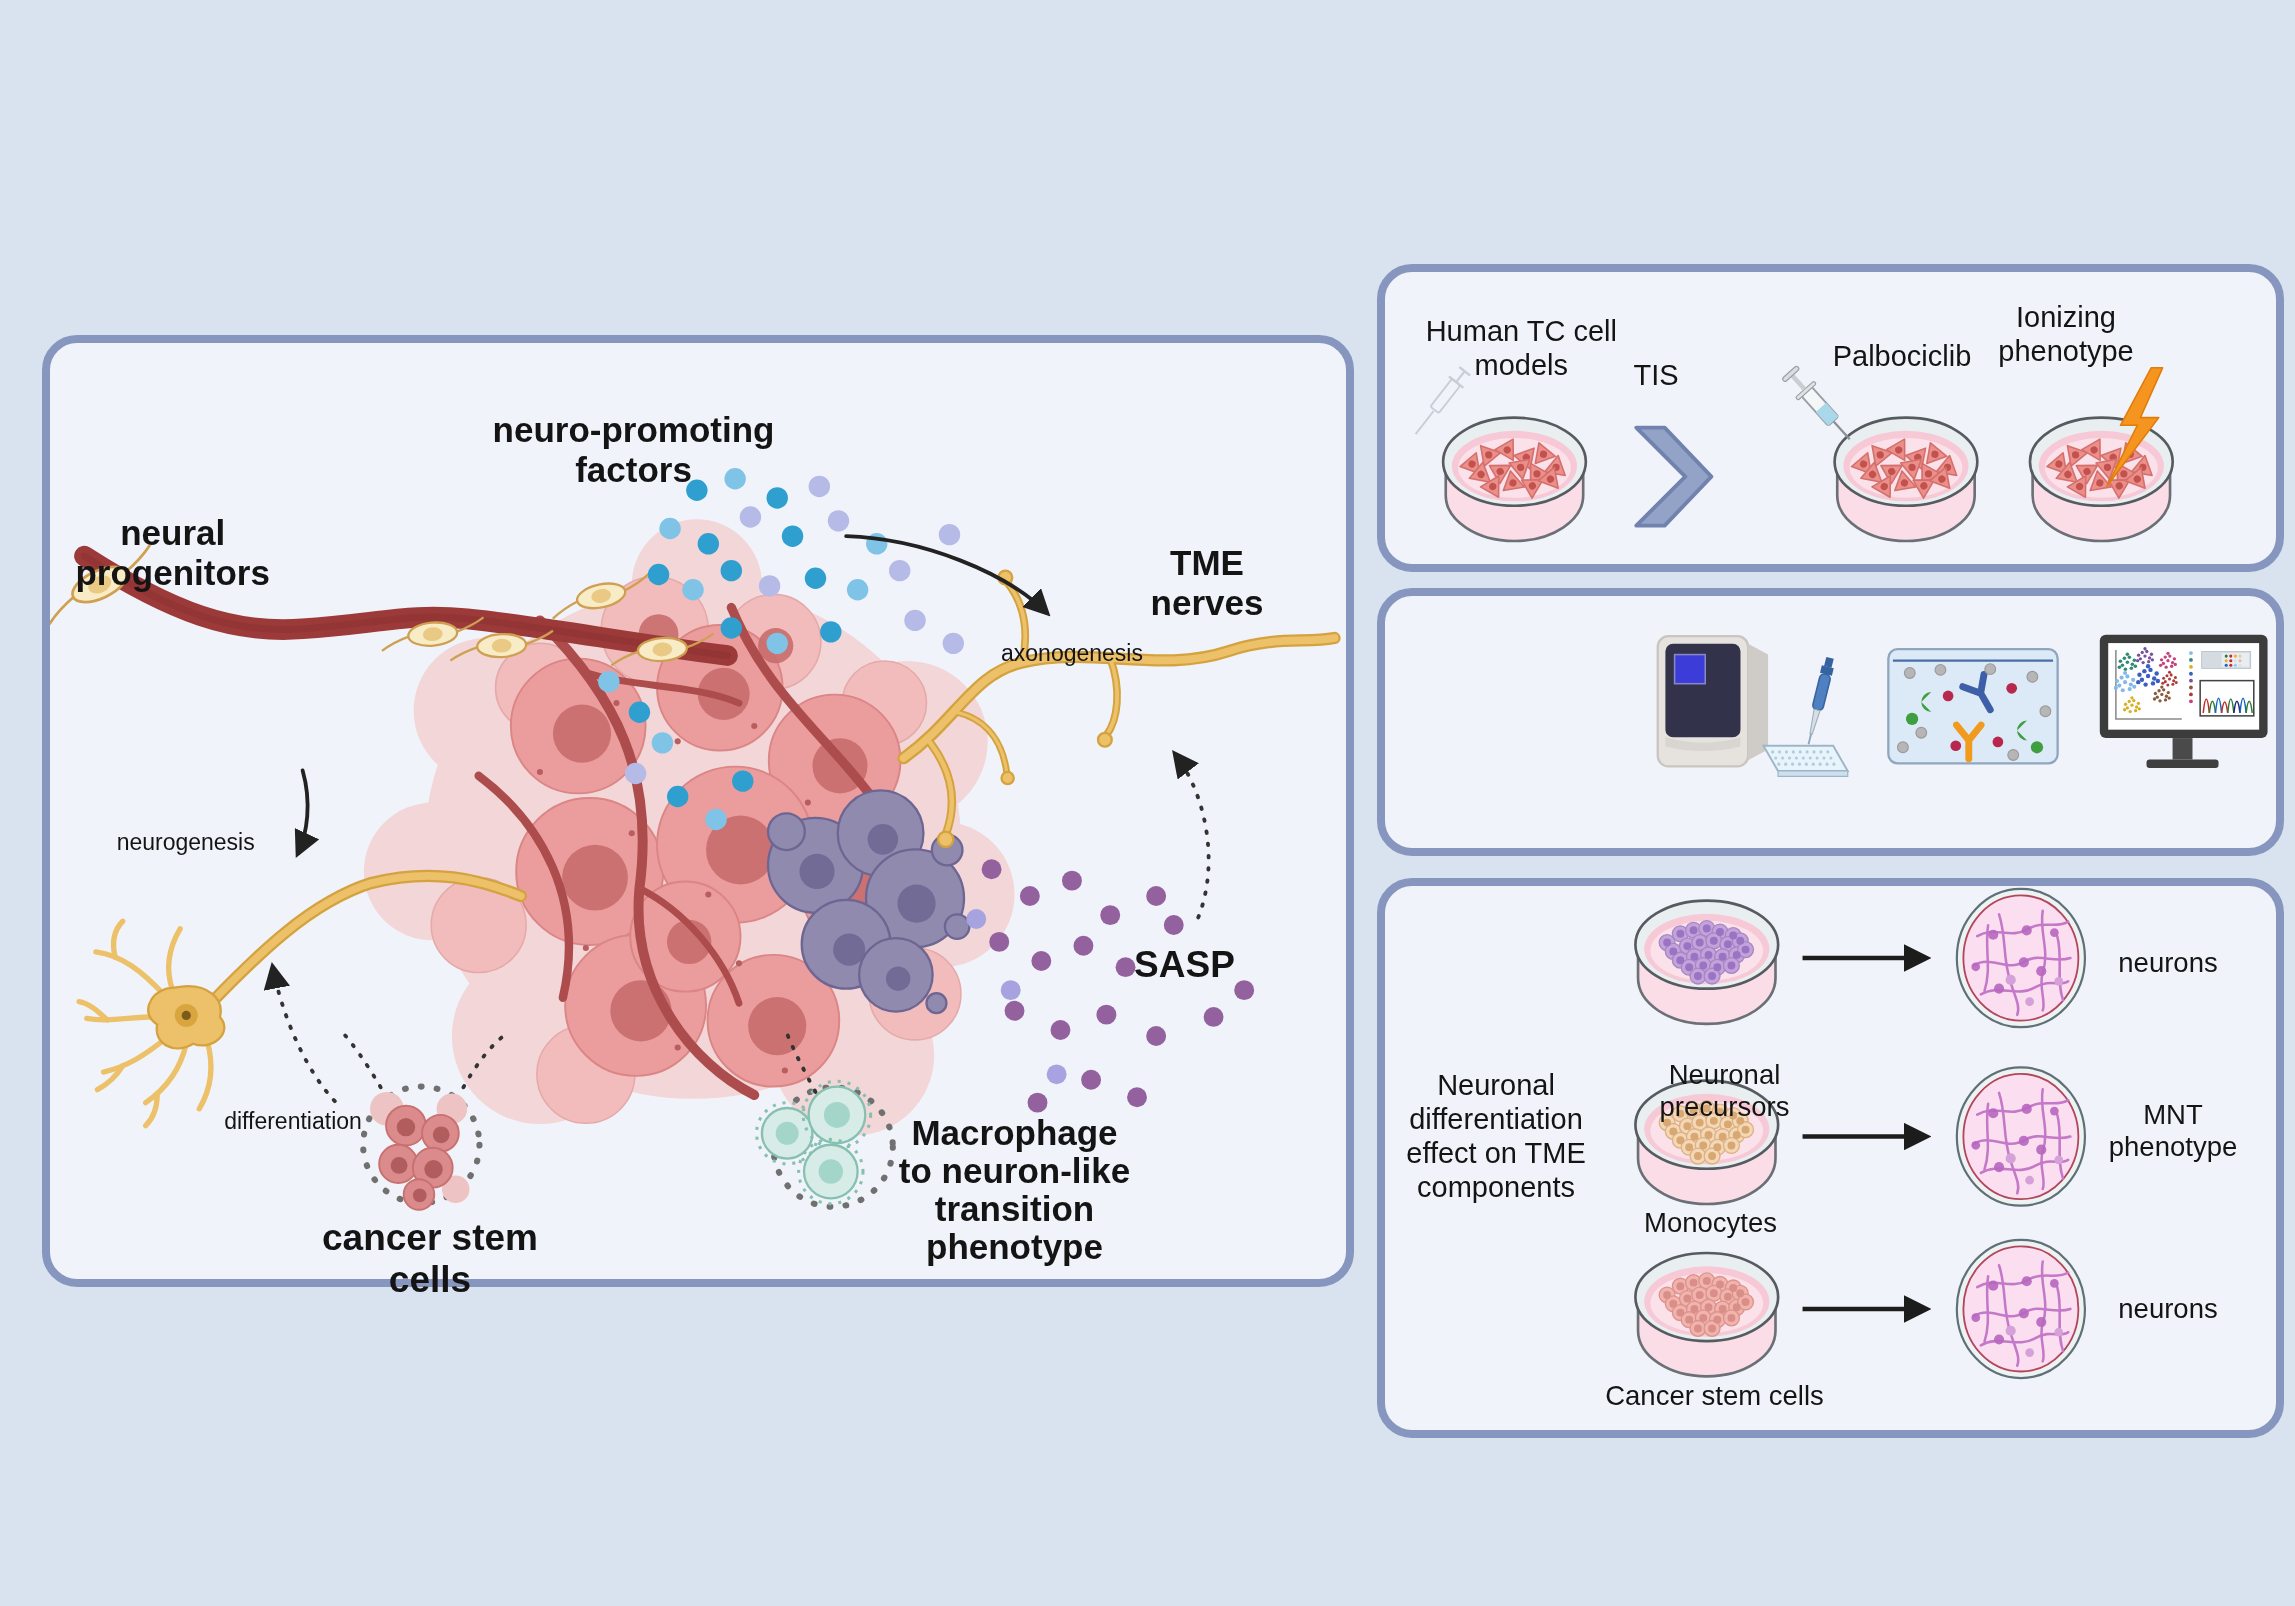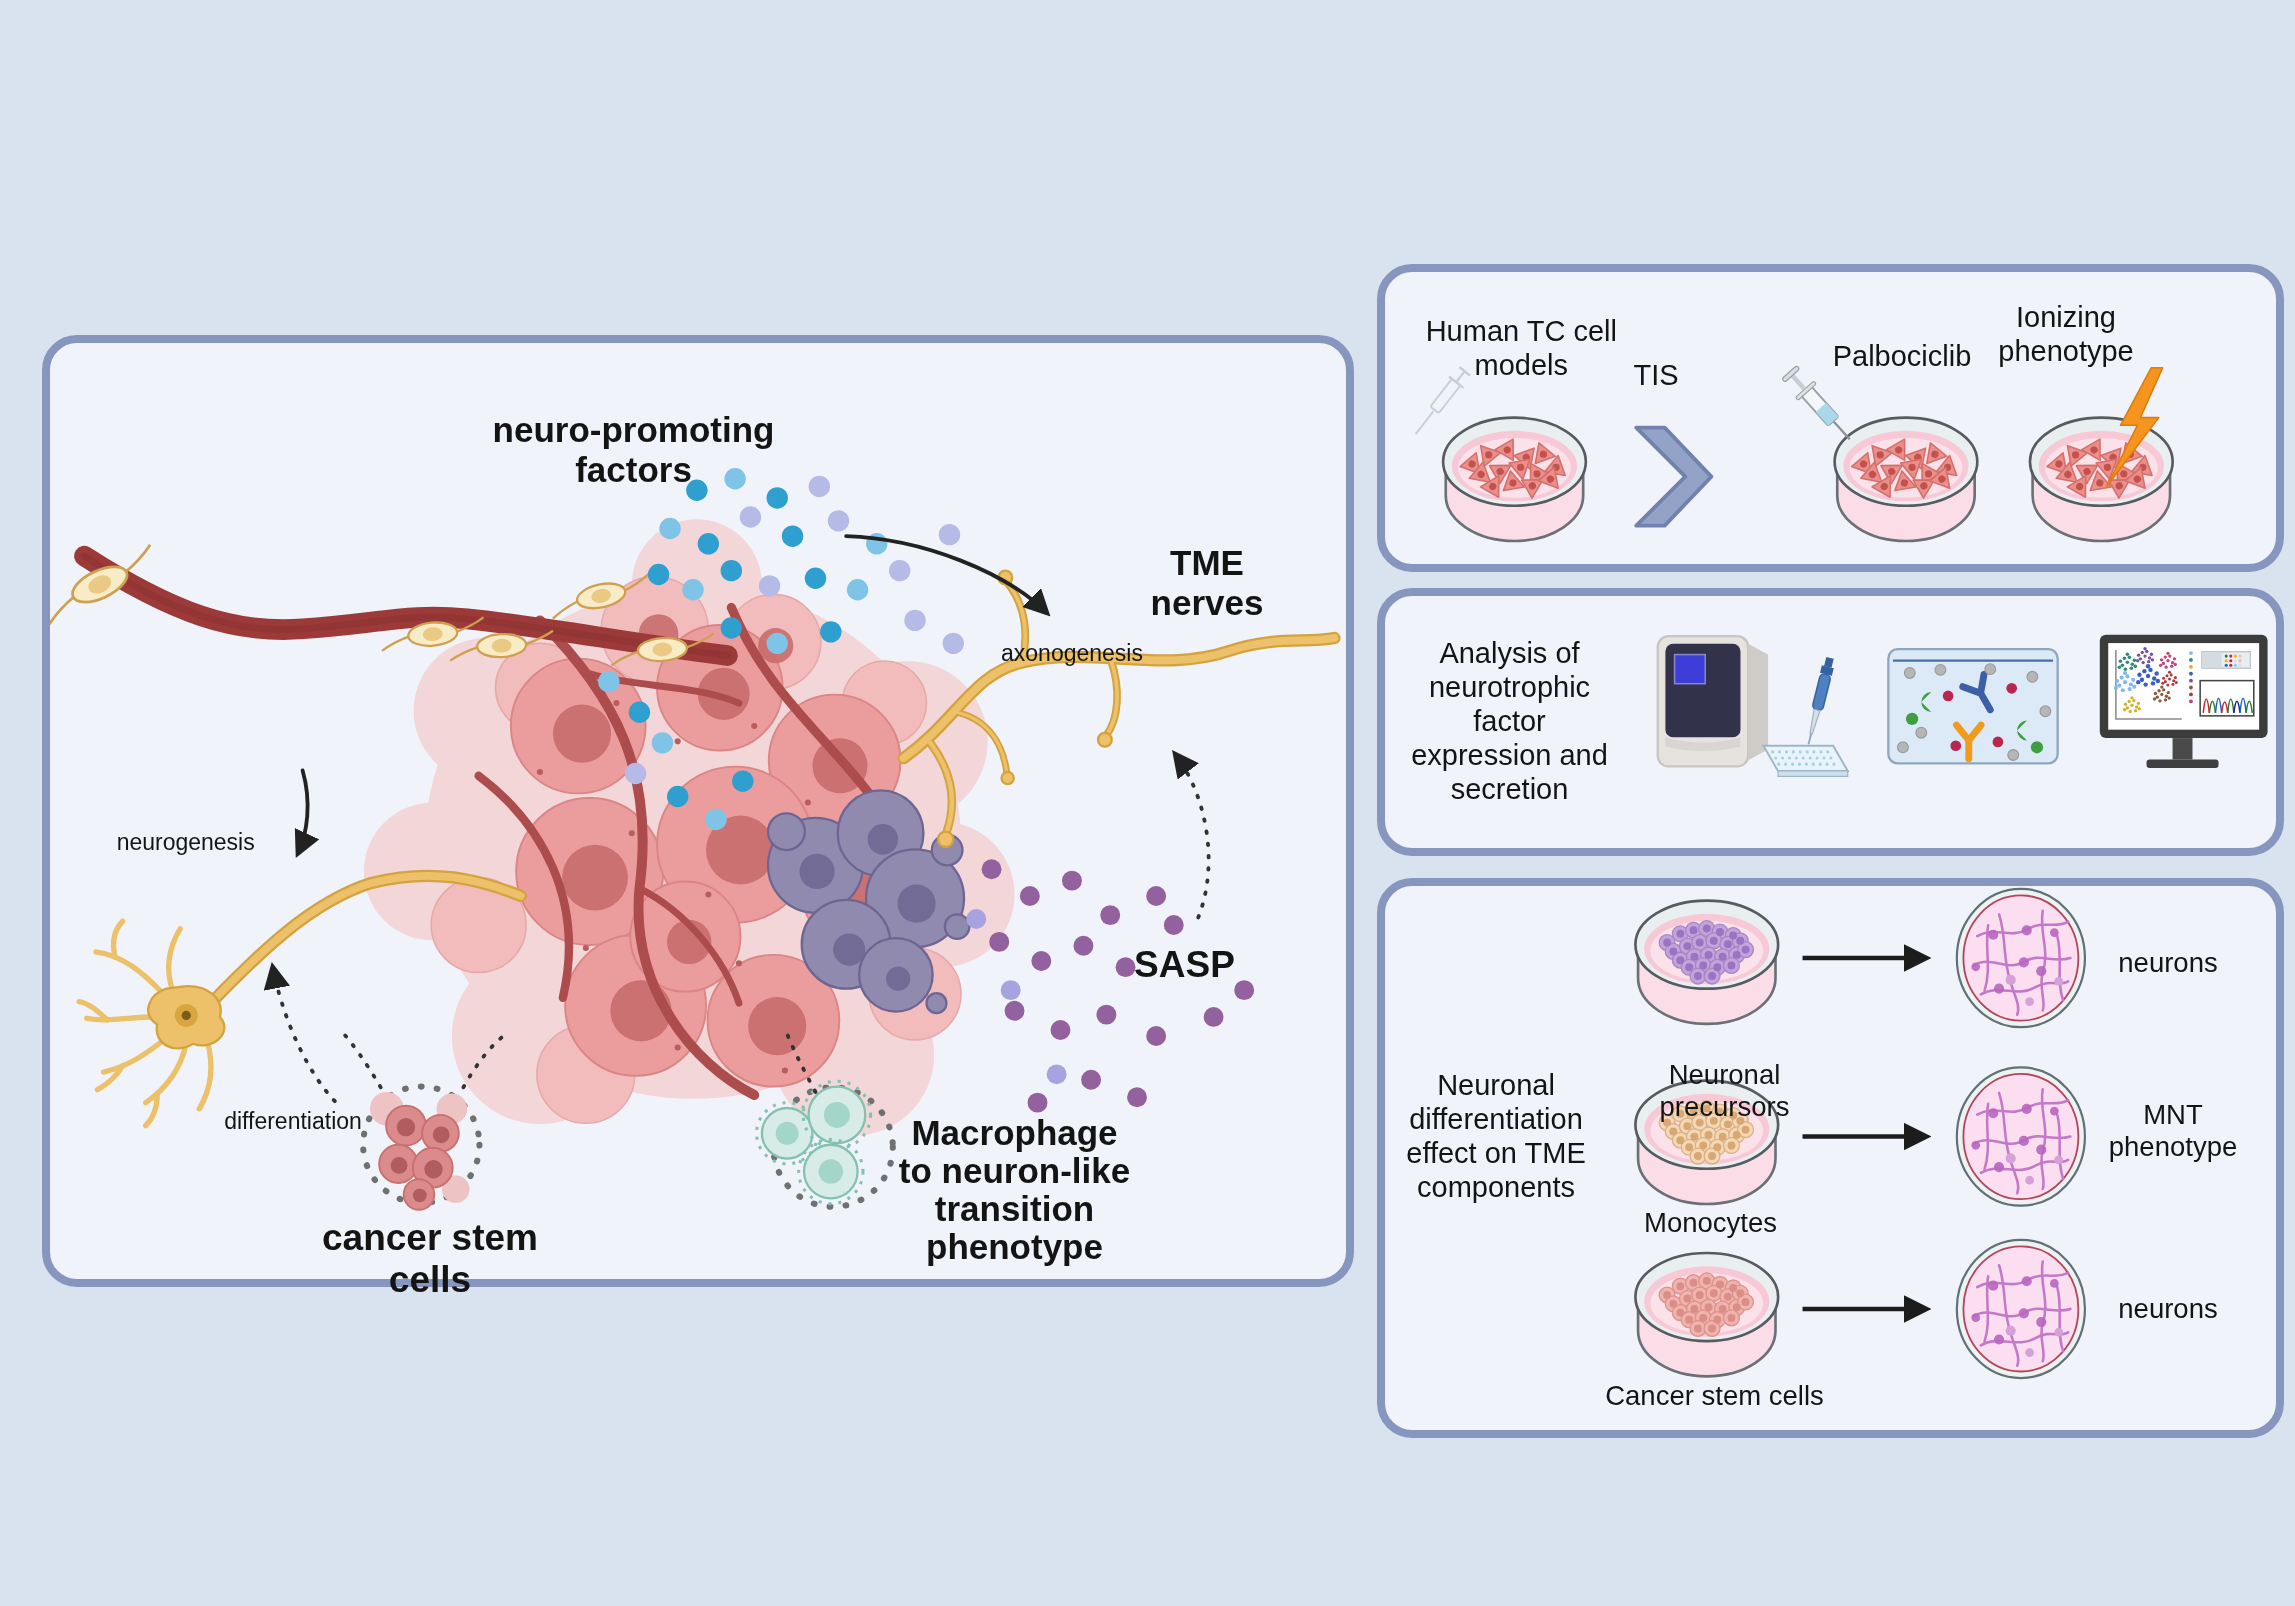--- a/index.html
+++ b/index.html
@@ -470,20 +470,24 @@
         <path d="M432,972 C412,938 396,916 382,900" stroke-dasharray="2 14"></path>
         <path d="M540,972 C558,940 576,917 596,902" stroke-dasharray="2 14"></path>
         <path d="M1000,978 C985,950 972,925 962,900" stroke-dasharray="2 14"></path>
       </g>
       <g fill="none" stroke="#222" stroke-width="5" stroke-linecap="round">
         <path d="M1040,252 C1140,255 1250,300 1302,352" marker-end="url(#ahL)"></path>
         <path d="M330,558 C342,600 336,640 324,666" marker-end="url(#ahL)"></path>
       </g>
     </svg>
 
+    <div class="lbl bold" style="left:7.7px;top:170px;width:230px;">
+      <div>neural</div>
+        <div>progenitors</div>
+    </div>
     <div class="lbl bold" style="left:423px;top:67px;width:321px;">
       <div>neuro-promoting</div>
         <div>factors</div>
     </div>
     <div class="lbl bold" style="left:1065px;top:200px;width:184px;">
       <div>TME</div>
         <div>nerves</div>
     </div>
     <div class="lbl" style="left:907px;top:297px;width:230px;">axonogenesis</div>
     <div class="lbl" style="left:20.7px;top:470px;width:230px;margin-top:16px;">neurogenesis</div>
@@ -661,27 +665,20 @@
             <path d="M1076,152 q4,-30 8,0" stroke="#2e7d32"></path>
           <path d="M1084,152 q4,-38 8,0" stroke="#1565c0"></path>
             <path d="M1092,152 q4,-28 8,0" stroke="#c62828"></path>
           <path d="M1100,152 q4,-36 8,0" stroke="#2e7d32"></path>
             <path d="M1108,152 q4,-30 8,0" stroke="#1a237e"></path>
           <path d="M1116,152 q4,-38 8,0" stroke="#1565c0"></path>
             <path d="M1124,152 q4,-30 8,0" stroke="#2e7d32"></path>
         </g>
       </g>
     </svg>
-    <div class="lbl small" style="left:0px;top:40px;width:249px;">
-      <div>Analysis of</div>
-        <div>neurotrophic</div>
-      <div>factor</div>
-        <div>expression and</div>
-      <div>secretion</div>
-    </div>
   </section>
 
   <section class="panel" id="panel-differentiation">
     <svg class="art" viewBox="0 0 1163 710">
       <defs>
         <marker id="ahB" viewBox="0 0 10 10" refX="8" refY="5" markerWidth="6" markerHeight="6" orient="auto-start-reverse">
           <path d="M0,0 L10,5 L0,10 Z" fill="#1c1c1c"></path>
         </marker>
       </defs>
 

